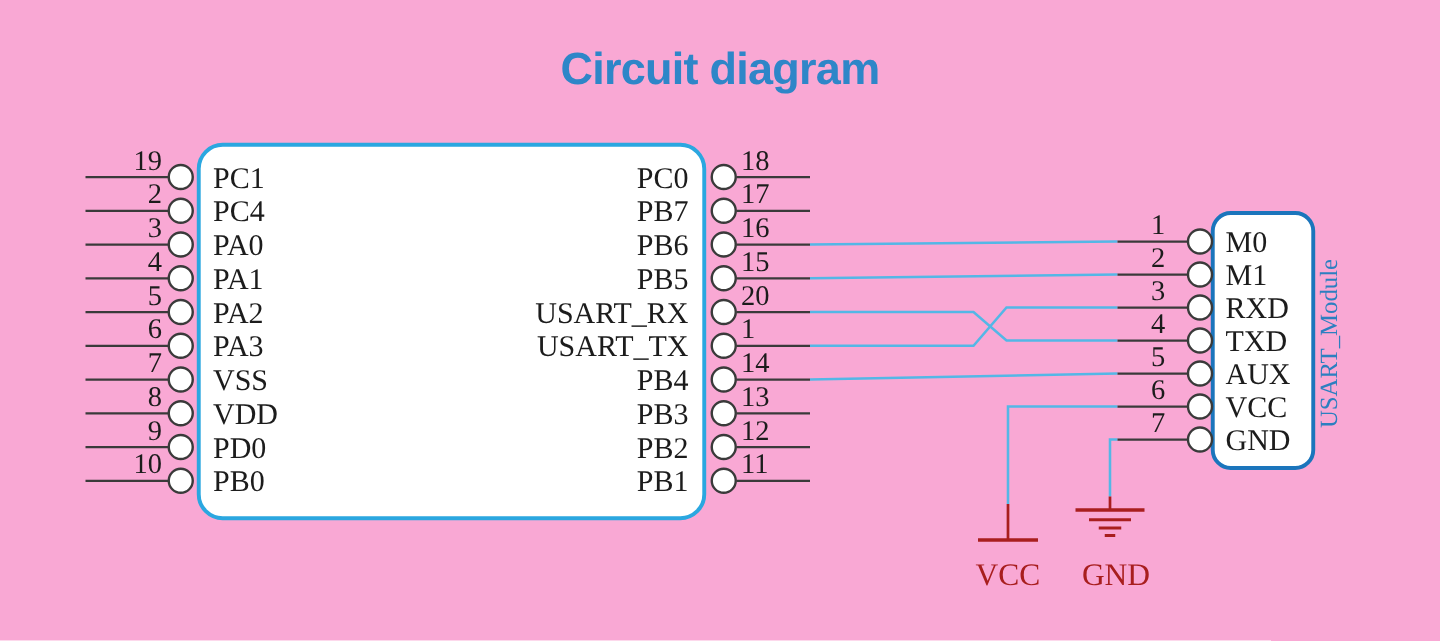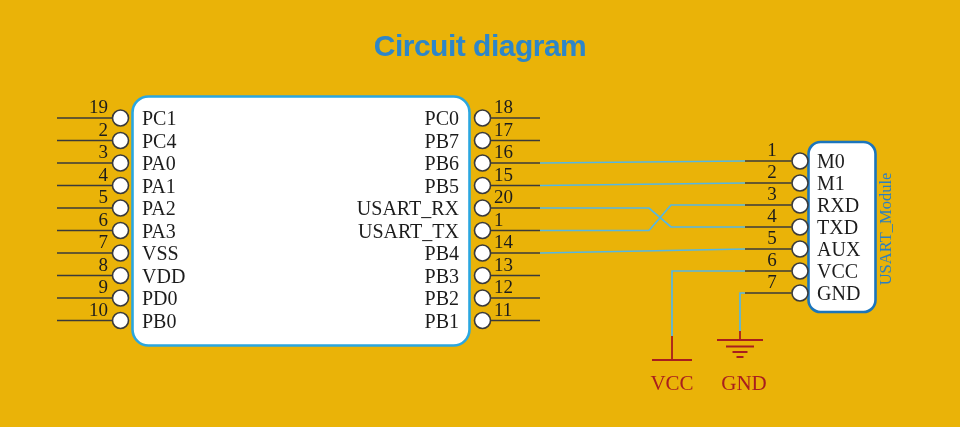--- a/index.html
+++ b/index.html
@@ -1,17 +1,17 @@
 <!DOCTYPE html>
 <html style="--accent-blue: #2e86c8; --chip-border: #2ba7e0; --module-border: #1b75bc; --module-label-blue: #2c7fc0; --wire-blue: #54b7e6; --lead-dark: #3a3a3a; --text-dark: #1c1c1c; --symbol-red: #a81e1e;"><head>
 <meta charset="utf-8">
 <style>
   html,body { margin:0; padding:0; background:#ffffff; }
   #stage {
-    position:relative; width:960px; height:427px; background:#eab308;
+    position:relative; width:960px; height:427px; background:#f9a8d4;
     font-family:"Liberation Serif", serif; overflow:hidden;
   }
   svg text { font-family:"Liberation Serif", serif; fill:var(--text-dark,#1c1c1c); }
   .title-text {
     font-family:"Liberation Sans", sans-serif; font-weight:bold;
     font-size:30px; letter-spacing:-0.5px; fill:var(--accent-blue,#2e86c8);
   }
   .lead   { stroke:var(--lead-dark,#3a3a3a); stroke-width:1.5; fill:none; }
   .pincircle { fill:#fff; stroke:var(--lead-dark,#3a3a3a); stroke-width:1.6; }
   .chip-body   { fill:#fff; stroke:var(--chip-border,#2ba7e0); stroke-width:2.6; }

